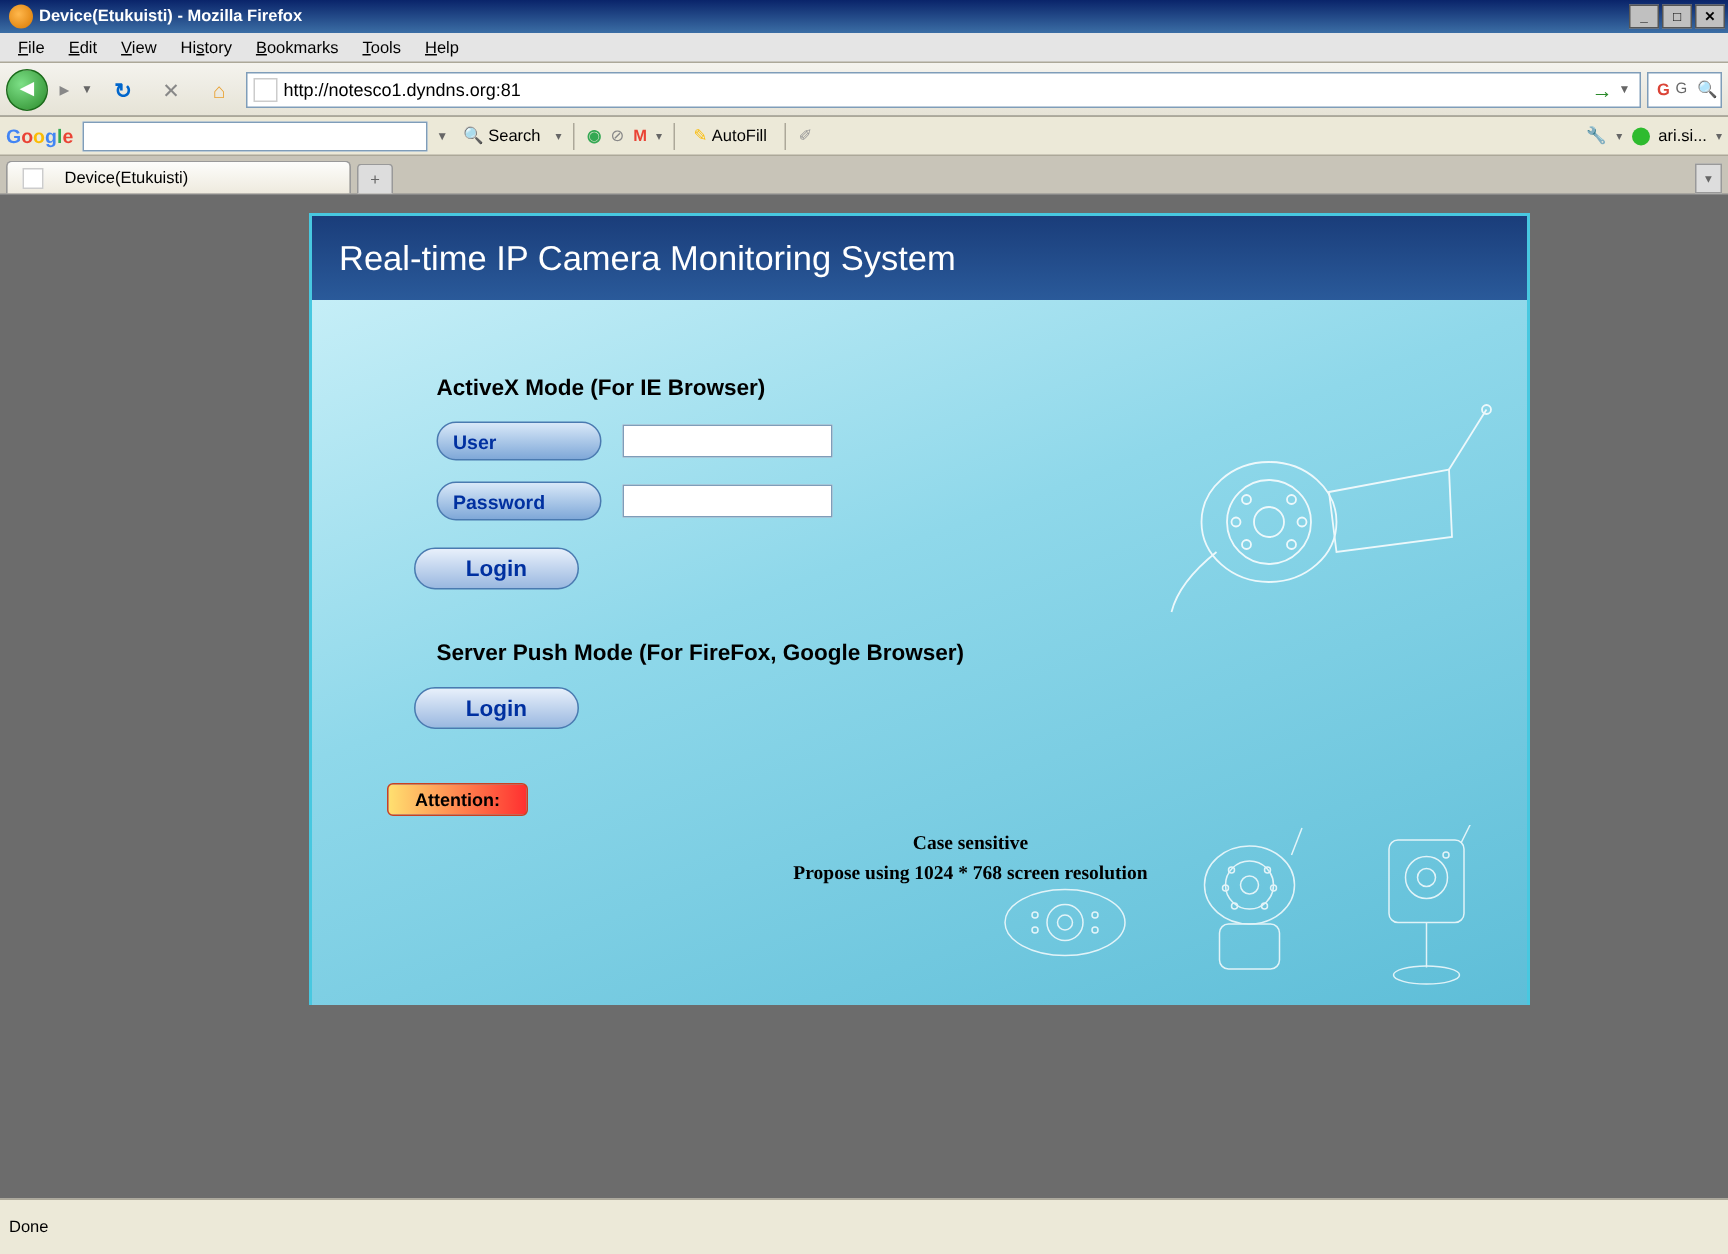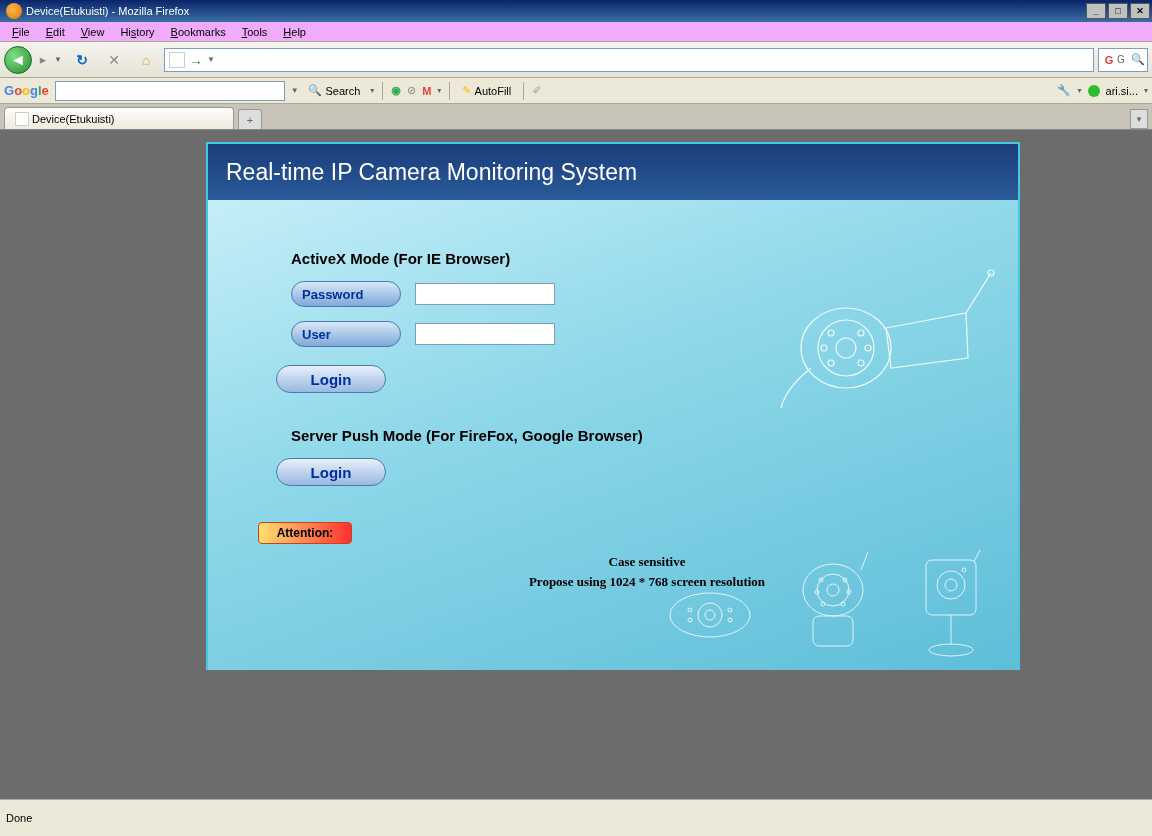--- a/index.html
+++ b/index.html
@@ -1,26 +1,26 @@
 <!DOCTYPE html>
 <html><head>
 <meta charset="utf-8">
 <style>
 * { margin: 0; padding: 0; box-sizing: border-box; }
 body { font-family: "Segoe UI", Tahoma, sans-serif; font-size: 11px; background: #808080; width: 1152px; height: 836px; overflow: hidden; position: relative; }
 
 
 .titlebar { height: 22px; background: linear-gradient(#0a246a, #3b6ea5); display: flex; align-items: center; padding: 0 2px; }
 .titlebar-icon { width: 16px; height: 16px; margin: 0 4px; background: radial-gradient(circle at 40% 40%, #ffb84d, #d97700); border-radius: 50%; }
-.titlebar-text { color: white; font-weight: normal; flex: 1; }
+.titlebar-text { color: white; font-weight: bold; flex: 1; }
 .titlebar-btns { display: flex; gap: 2px; }
 .titlebar-btn { width: 20px; height: 16px; background: #c0c0c0; border: 1px solid #555; display: flex; align-items: center; justify-content: center; font-size: 9px; font-weight: bold; }
 
 
-.menubar { height: 20px; background: #f0abfc; display: flex; align-items: center; padding: 0 4px; border-bottom: 1px solid #aca899; }
+.menubar { height: 20px; background: #e5e5e5; display: flex; align-items: center; padding: 0 4px; border-bottom: 1px solid #aca899; }
 .menu-item { padding: 2px 8px; cursor: default; }
 .menu-item u { text-decoration: underline; }
 
 
 .navbar { height: 36px; background: linear-gradient(#f4f3ee, #e6e3d6); border-bottom: 1px solid #aca899; display: flex; align-items: center; padding: 0 4px; gap: 4px; }
 .nav-back { width: 28px; height: 28px; border-radius: 50%; background: radial-gradient(circle at 35% 35%, #7de087, #2a8a2a); display: flex; align-items: center; justify-content: center; color: white; font-size: 16px; border: 1px solid #1a6a1a; }
 .nav-fwd { width: 14px; height: 20px; display: flex; align-items: center; justify-content: center; color: #888; font-size: 13px; }
 .nav-dropdown { width: 10px; color: #666; font-size: 8px; }
 .nav-icon { width: 20px; height: 20px; display: flex; align-items: center; justify-content: center; font-size: 14px; margin: 0 4px; }
 .reload-icon { color: #0066cc; font-weight: bold; }
@@ -38,21 +38,21 @@
 .gtoolbar-logo { font-family: Arial; font-weight: bold; font-size: 13px; }
 .gtoolbar-search { width: 230px; height: 20px; background: white; border: 1px solid #7f9db9; }
 .gtb-btn { padding: 2px 4px; display: flex; align-items: center; gap: 3px; font-size: 11px; }
 .gtb-sep { width: 1px; height: 18px; background: #aca899; margin: 0 2px; }
 .gtb-right { margin-left: auto; display: flex; align-items: center; gap: 6px; }
 .wrench-icon { color: #3c78c0; }
 .dot-green { width: 12px; height: 12px; background: #2ebb2e; border-radius: 50%; display: inline-block; }
 
 
 .tabbar { height: 26px; background: #c8c4b8; display: flex; align-items: flex-end; padding: 0 4px; border-bottom: 1px solid #888; }
-.tab { height: 22px; background: linear-gradient(#fdfdfb,#eeeade); border: 1px solid #999; border-bottom: none; border-radius: 4px 4px 0 0; padding: 0 10px; display: flex; align-items: center; gap: 3px; font-size: 11px; min-width: 230px; }
+.tab { height: 22px; background: linear-gradient(#fdfdfb,#eeeade); border: 1px solid #999; border-bottom: none; border-radius: 4px 4px 0 0; padding: 0 10px; display: flex; align-items: center; gap: 14px; font-size: 11px; min-width: 230px; }
 .tab-favicon { width: 14px; height: 14px; background: white; border: 1px solid #ccc; }
 .newtab { width: 24px; height: 20px; border: 1px solid #999; border-bottom: none; border-radius: 3px 3px 0 0; background: #ddd; margin-left: 4px; display: flex; align-items: center; justify-content: center; color: #666; }
 .tabbar-right { margin-left: auto; width: 18px; height: 20px; border: 1px solid #999; background: #ddd; display: flex; align-items: center; justify-content: center; color: #666; font-size: 9px; }
 
 
 .content-area { position: absolute; top: 130px; left: 0; right: 0; bottom: 20px; background: #6c6c6c; overflow: hidden; }
 
 
 .page { position: absolute; left: 206px; top: 12px; width: 814px; height: 528px; border: 2px solid #48c8e0; }
 .page-header { height: 56px; background: linear-gradient(#1a3d7a, #2a5a9a); display: flex; align-items: center; padding-left: 18px; }
@@ -111,20 +111,21 @@
 
 <div class="navbar">
   <div class="nav-back">◄</div>
   <div class="nav-fwd">▸</div>
   <div class="nav-dropdown">▼</div>
   <div class="nav-icon reload-icon">↻</div>
   <div class="nav-icon stop-icon">✕</div>
   <div class="nav-icon home-icon">⌂</div>
   <div class="urlbar">
     <div class="urlbar-favicon"></div>
+    <input type="text" value="http://notesco1.dyndns.org:81" style="">
     <div class="go-icon">→</div>
     <div class="nav-dropdown">▼</div>
   </div>
   <div class="searchbox">
     <span class="gicon" style="font-weight:bold;color:#db4437;font-size:11px">G</span>
     <span style="font-size:10px;color:#666">G</span>
     <span style="margin-left:auto;color:#5a8ac6">🔍</span>
   </div>
 </div>
 
@@ -173,26 +174,26 @@
   <div class="page">
     <div class="page-header">
       <div class="page-title">Real-time IP Camera Monitoring System</div>
     </div>
     <div class="page-body">
 
 
       <div class="section-title">ActiveX Mode (For IE Browser)</div>
 
       <div class="form-row">
+        <div class="pill-label">User</div>
+        <input class="txt-input" type="text" style="">
+      </div>
+      <div class="form-row">
         <div class="pill-label">Password</div>
         <input class="txt-input" type="password" style="">
-      </div>
-      <div class="form-row">
-        <div class="pill-label">User</div>
-        <input class="txt-input" type="text" style="">
       </div>
 
       <div class="login-btn">Login</div>
 
       <div class="section-title section2">Server Push Mode (For FireFox, Google Browser)</div>
 
       <div class="login-btn" style="margin-top:14px">Login</div>
 
       <div class="attention-box">
         <div class="attention-badge">Attention:</div>

